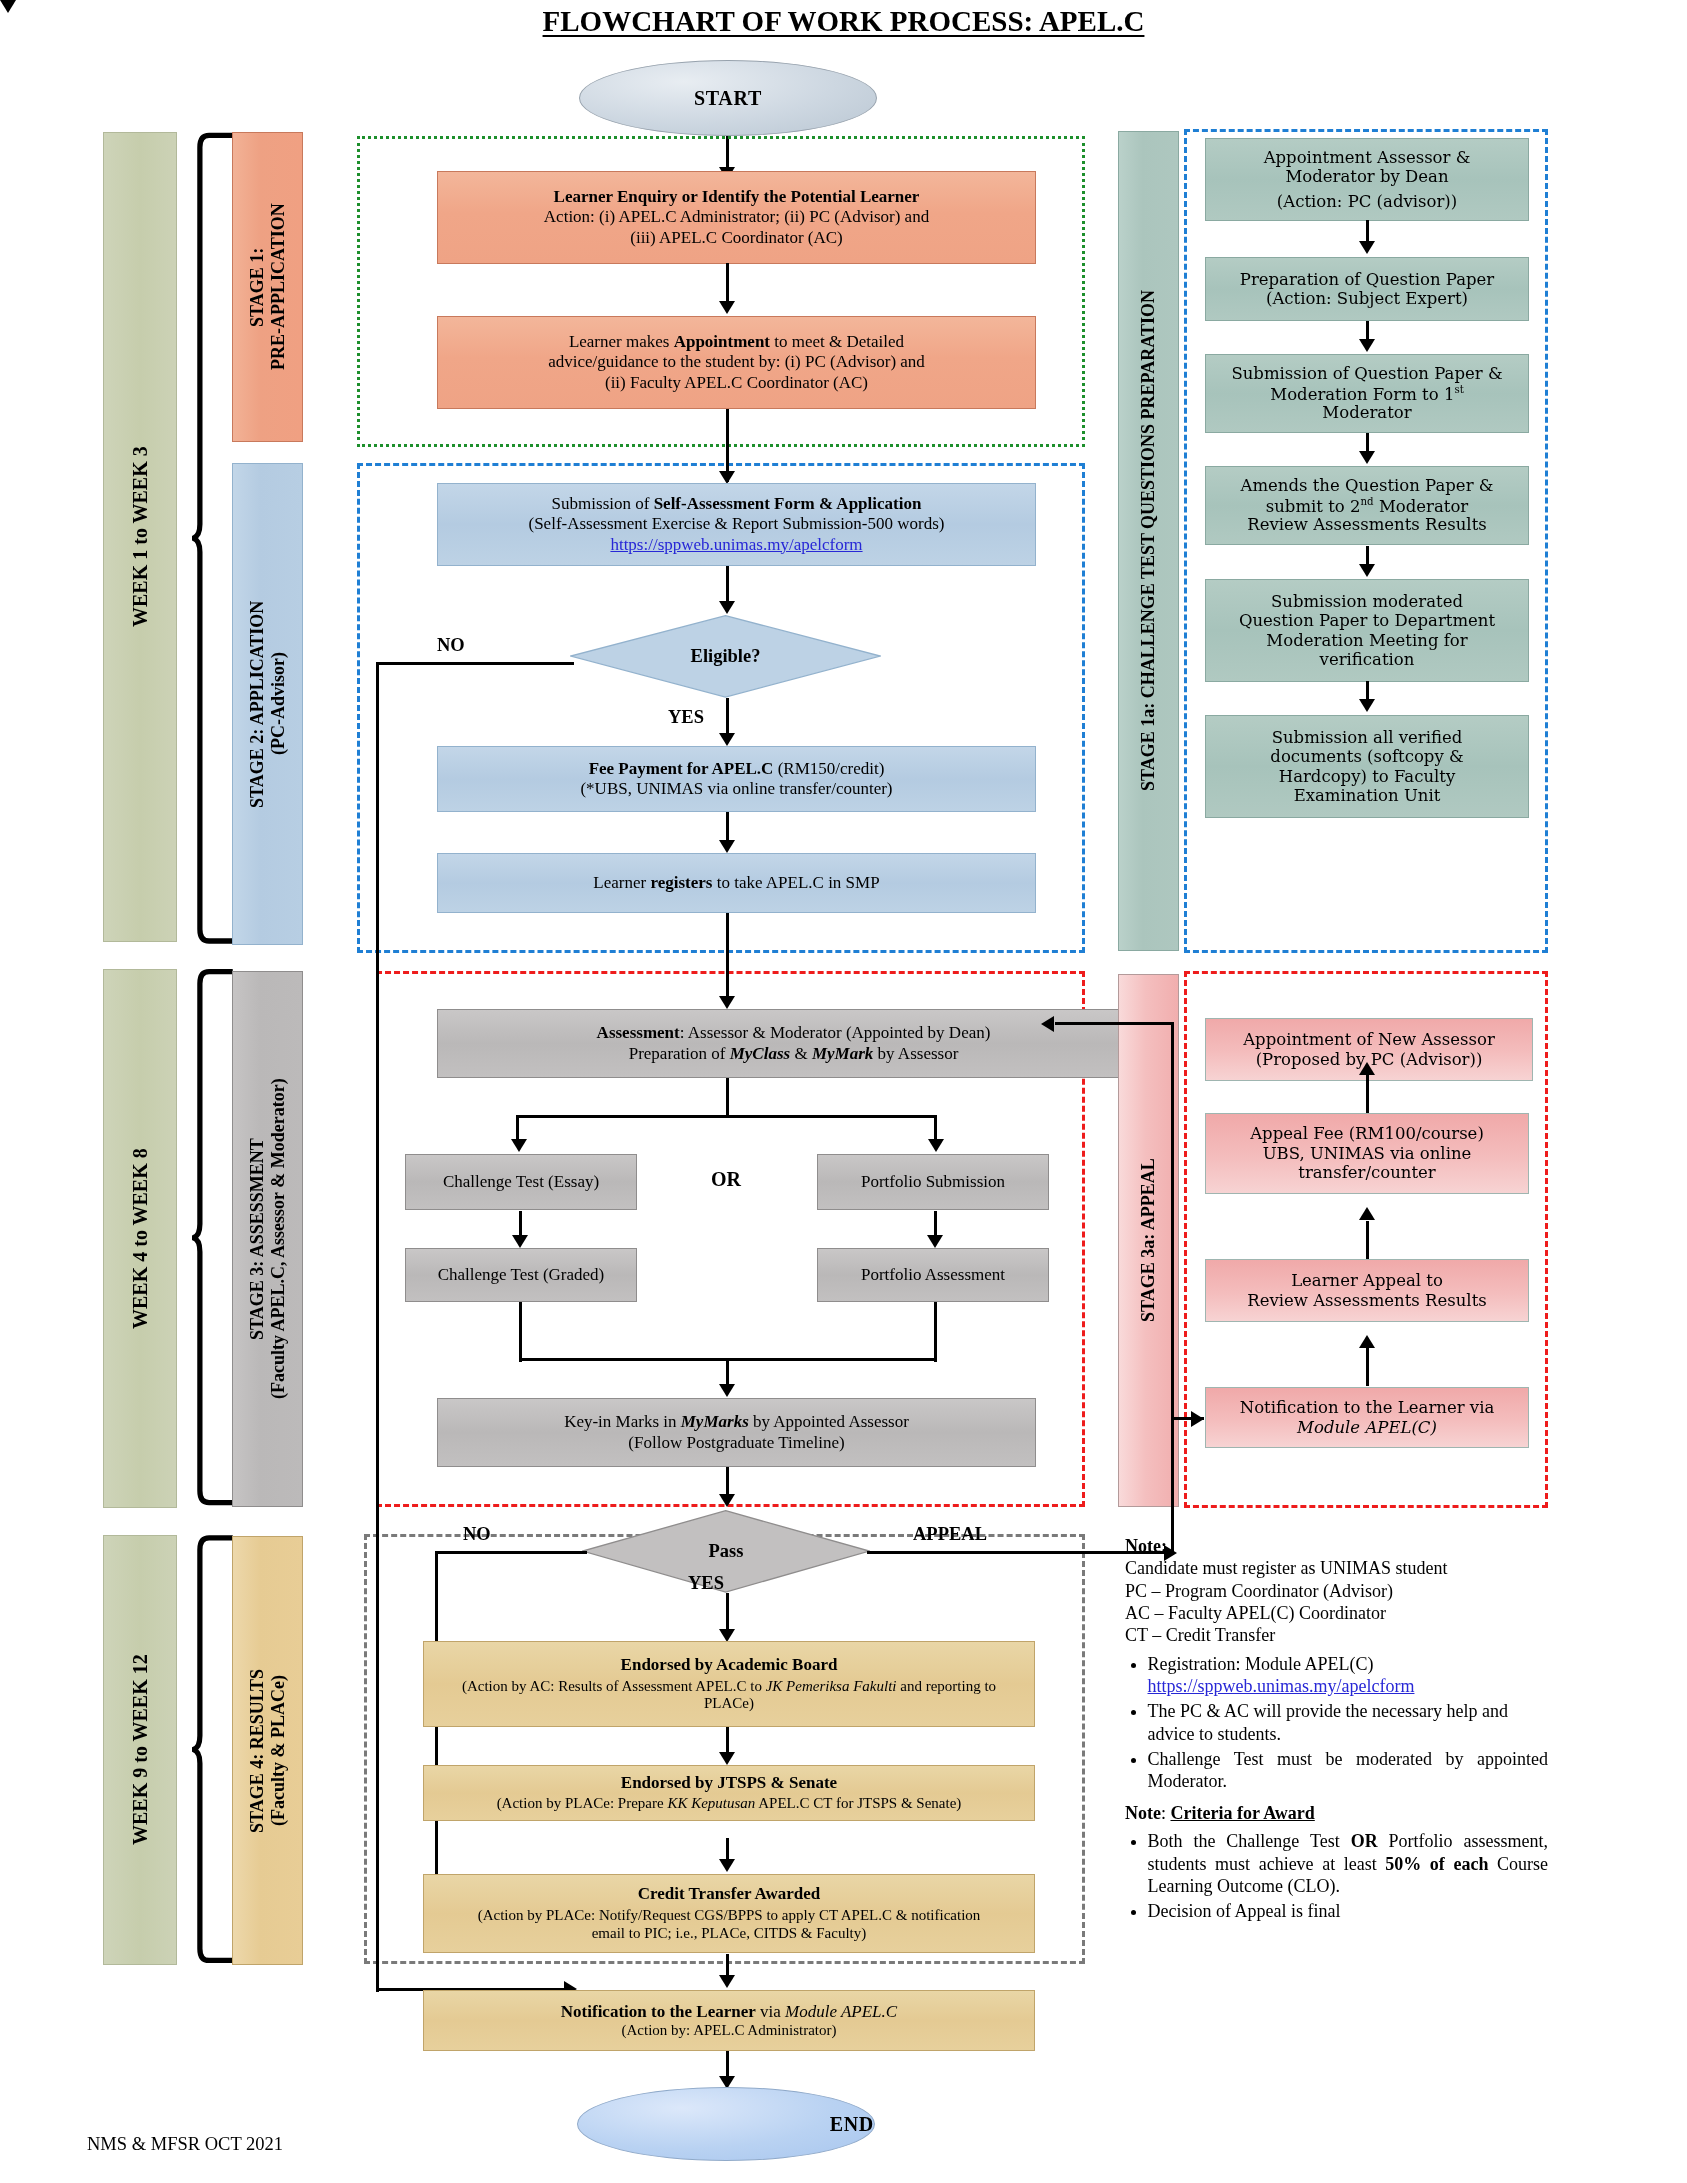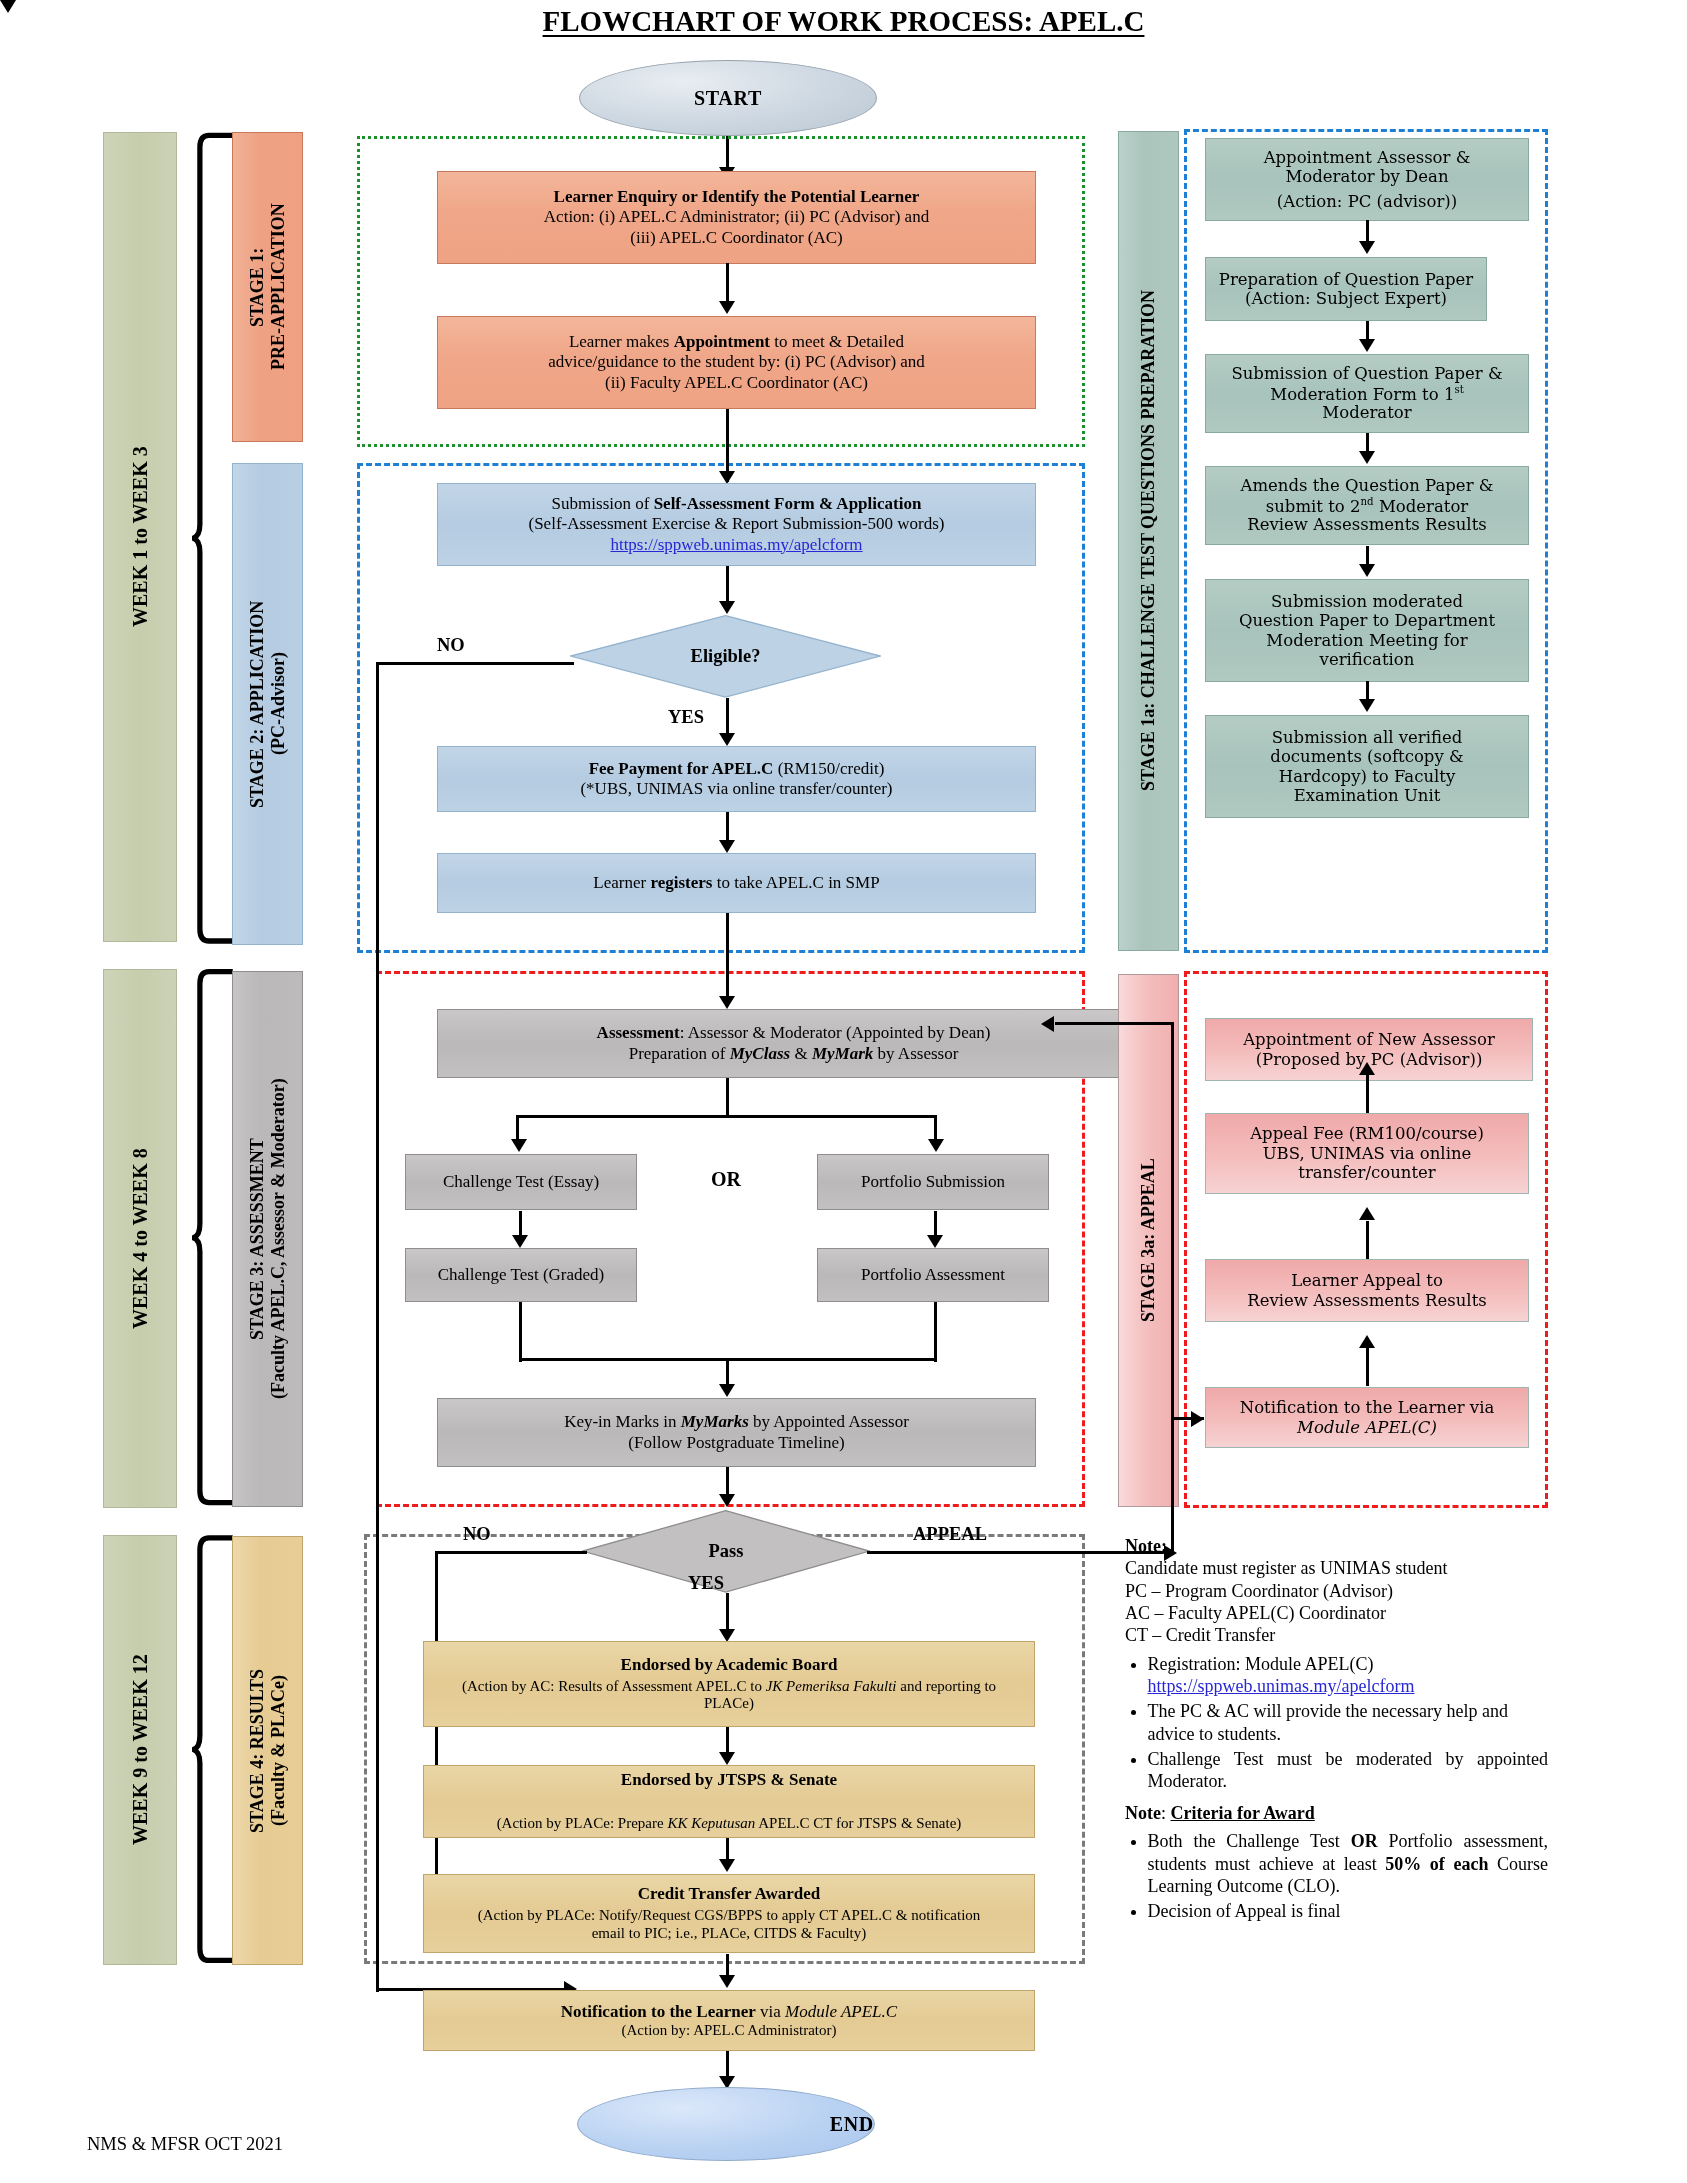--- a/index.html
+++ b/index.html
@@ -232,21 +232,21 @@
 </div>
 
 <div class="abs fbox green" style="left:1205px;top:138px;width:324px;height:83px;">
   <span class="ln">Appointment Assessor &amp;</span>
   <span class="ln">Moderator by Dean</span>
   <span class="ln" style="margin-top:5.3px">(Action: PC (advisor))</span>
 </div>
 <div class="abs vline" style="left:1366px;top:220px;height:25px;"></div>
 <div class="abs arrowdown" style="left:1359px;top:241px;"></div>
 
-<div class="abs fbox green" style="left:1205px;top:257px;width:282px;height:64px;">
+<div class="abs fbox green" style="left:1205px;top:257px;width:324px;height:64px;">
   <span class="ln">Preparation of Question Paper</span>
   <span class="ln">(Action: Subject Expert)</span>
 </div>
 <div class="abs vline" style="left:1366px;top:321px;height:22px;"></div>
 <div class="abs arrowdown" style="left:1359px;top:339px;"></div>
 
 <div class="abs fbox green" style="left:1205px;top:354px;width:324px;height:79px;">
   <span class="ln">Submission of Question Paper &amp;</span>
   <span class="ln">Moderation Form to 1<sup style="font-size:0.62em">st</sup></span>
   <span class="ln">Moderator</span>
@@ -383,21 +383,21 @@
 
 <div class="abs fbox yellow" style="left:423px;top:1641px;width:612px;height:86px;">
   <span class="ln" style="margin-bottom:2.6px"><b class="bd">Endorsed by Academic Board</b></span>
   <span class="ln small"><span>(Action by AC: Results of Assessment APEL.C to </span><i class="itn">JK Pemeriksa Fakulti</i><span> and reporting to</span></span>
   <span class="ln small">PLACe)</span>
 </div>
 <div class="abs vline" style="left:726px;top:1727px;height:28px;"></div>
 <div class="abs arrowdown" style="left:2"></div>
 <div class="abs arrowdown" style="left:719px;top:1752px;"></div>
 
-<div class="abs fbox yellow" style="left:423px;top:1765px;width:612px;height:73px;justify-content:space-between;">
+<div class="abs fbox yellow" style="left:423px;top:1765px;width:612px;height:56px;">
   <span class="ln" style="margin-bottom:2.6px"><b class="bd">Endorsed by JTSPS &amp; Senate</b></span>
   <span class="ln small"><span>(Action by PLACe: Prepare </span><i class="itn">KK Keputusan</i><span> APEL.C CT for JTSPS &amp; Senate)</span></span>
 </div>
 <div class="abs vline" style="left:726px;top:1838px;height:25px;"></div>
 <div class="abs arrowdown" style="left:719px;top:1859px;"></div>
 
 <div class="abs fbox yellow" style="left:423px;top:1874px;width:612px;height:79px;">
   <span class="ln" style="margin-bottom:2.6px"><b class="bd">Credit Transfer Awarded</b></span>
   <span class="ln small">(Action by PLACe: Notify/Request CGS/BPPS to apply CT APEL.C  &amp; notification</span>
   <span class="ln small">email to PIC; i.e., PLACe, CITDS &amp; Faculty)</span>

